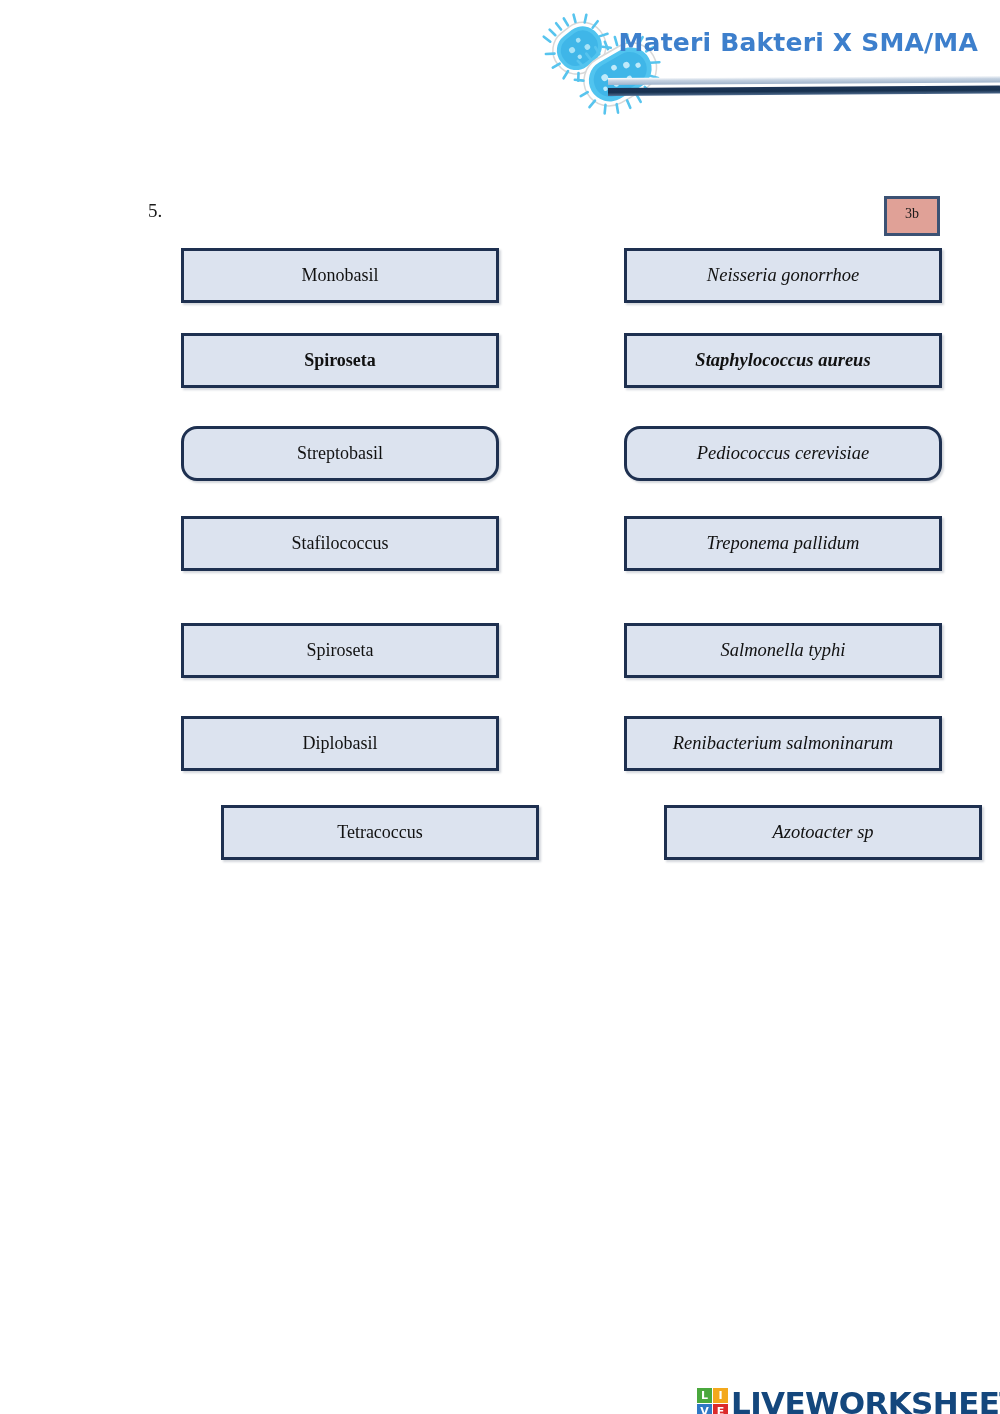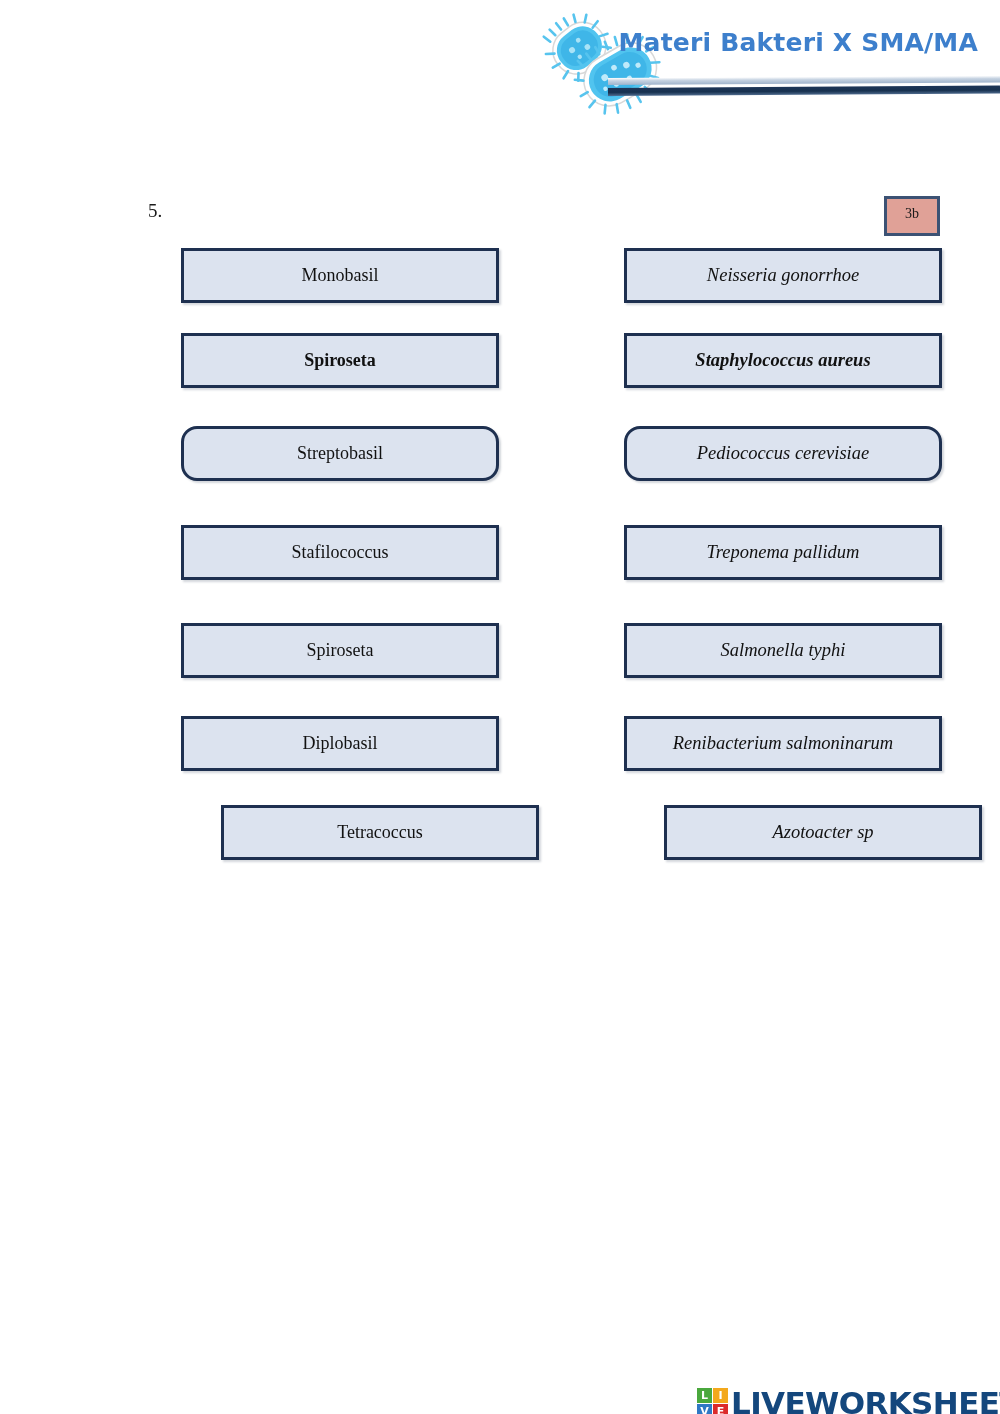--- a/index.html
+++ b/index.html
@@ -132,21 +132,21 @@
     padding: 0 8px;
   }
   #col-species .match-box {
     font-style: italic;
     font-size: 18.5px;
   }
 
   .r0 { top: 8px; }
   .r1 { top: 93px; font-weight: bold; }
   .r2 { top: 186px; border-radius: 16px; }
-  .r3 { top: 285px; }
+  .r3 { top: 276px; }
   .r4 { top: 383px; }
   .r5 { top: 476px; }
   .r6 { top: 565px; margin-left: 40px; }
 
   
   #footer-logo {
     position: absolute;
     left: 697px;
     top: 1382px;
     width: 290px;

